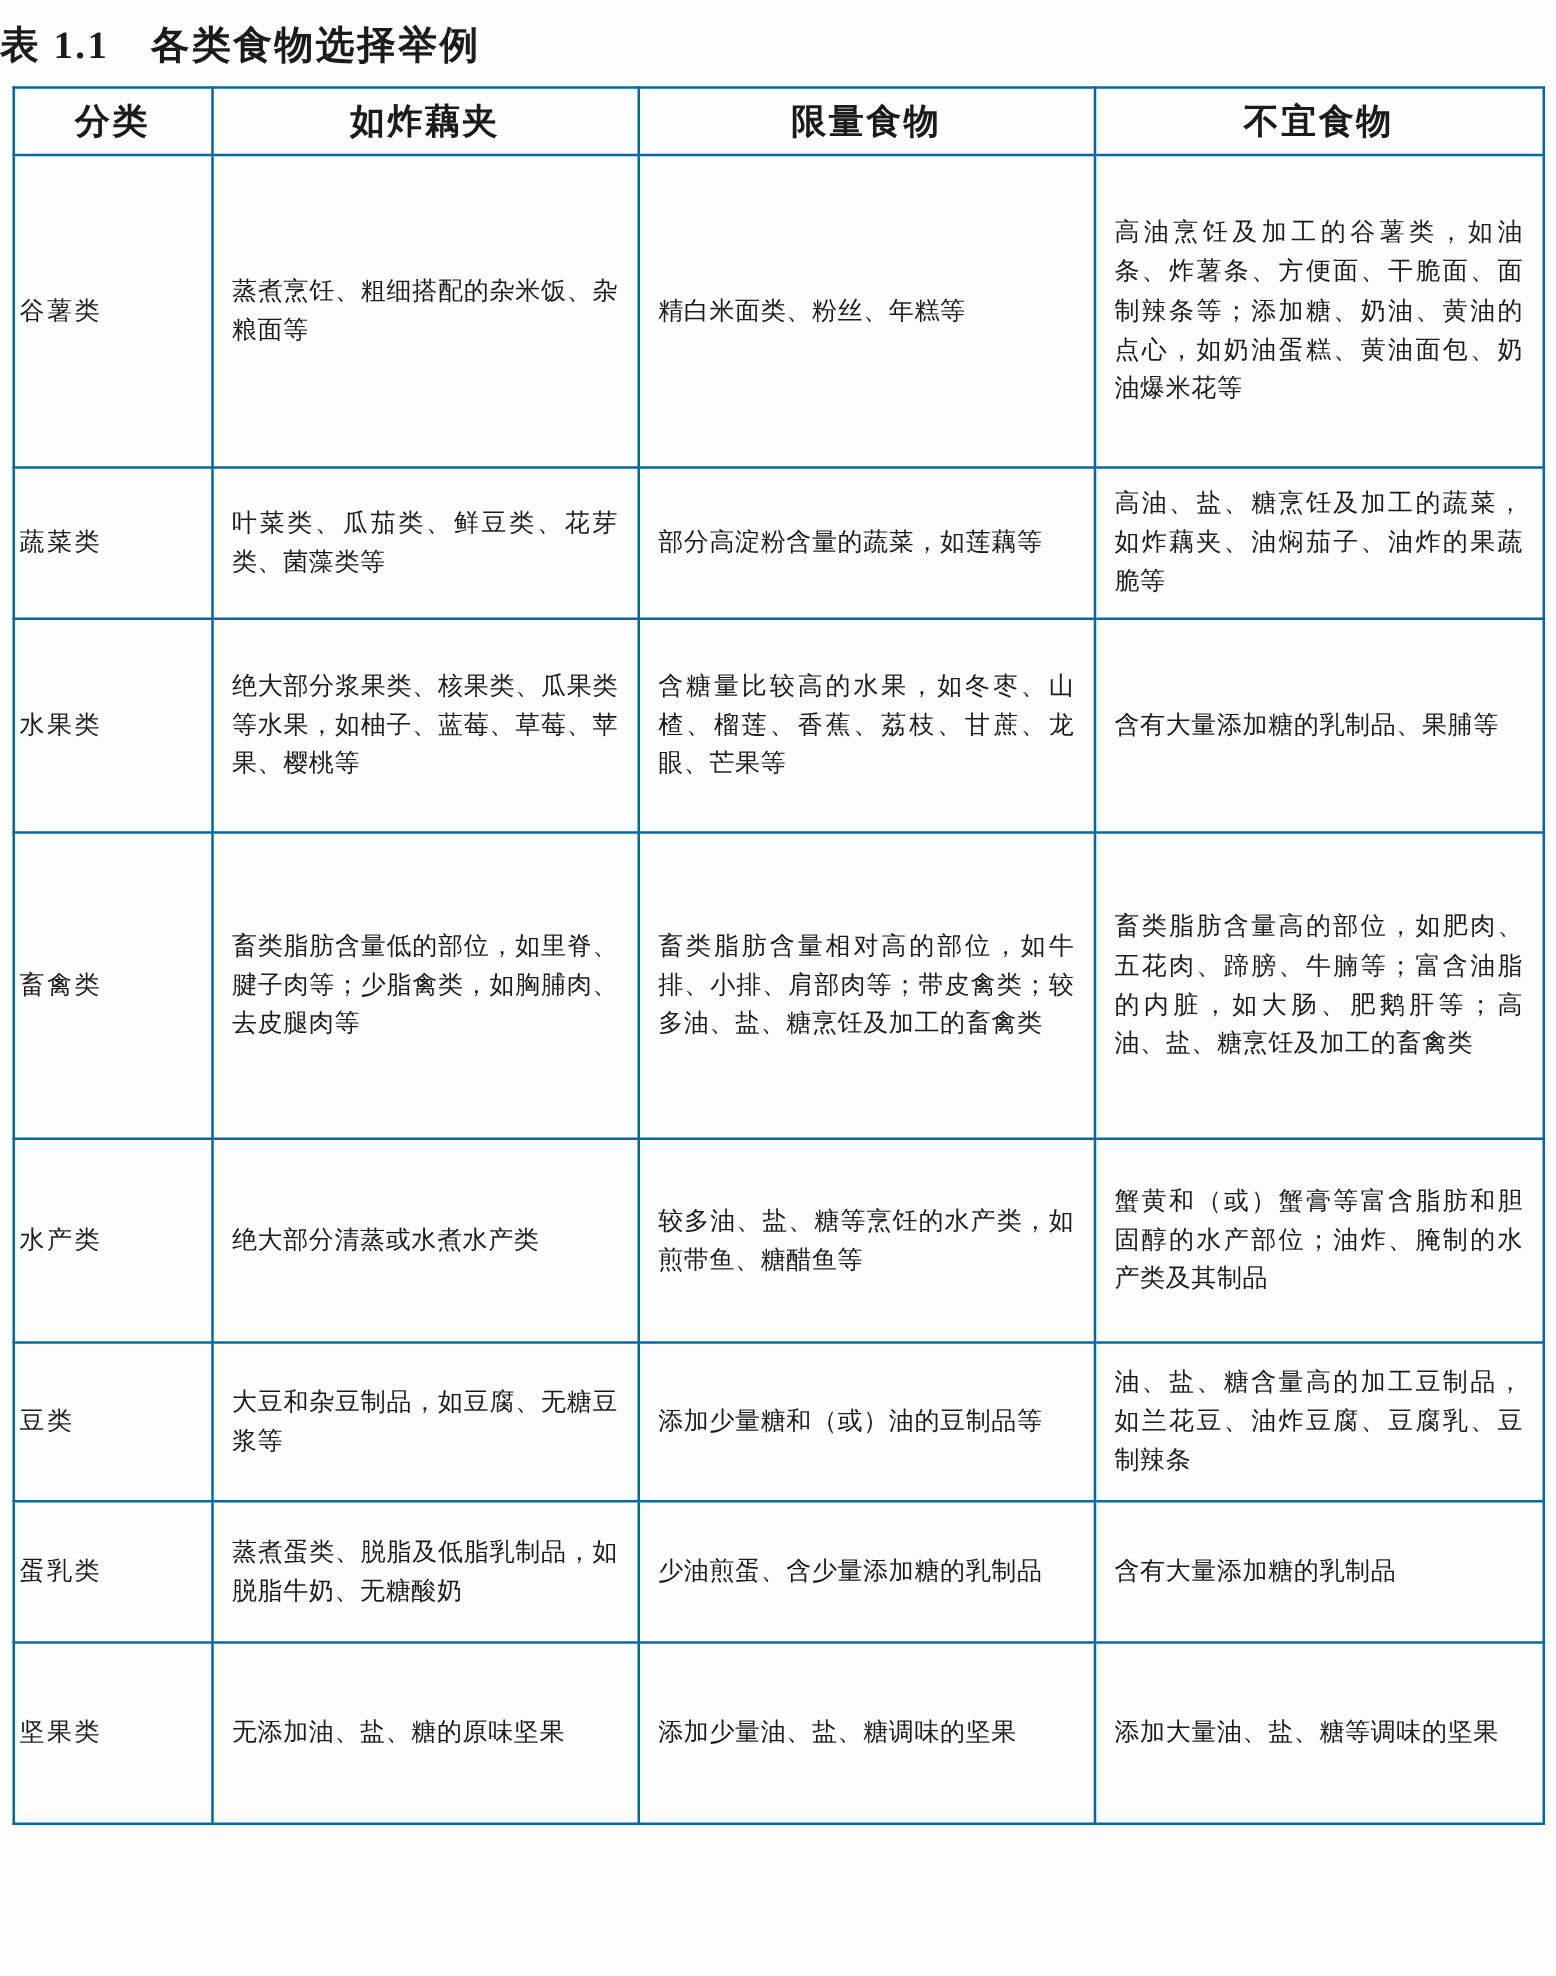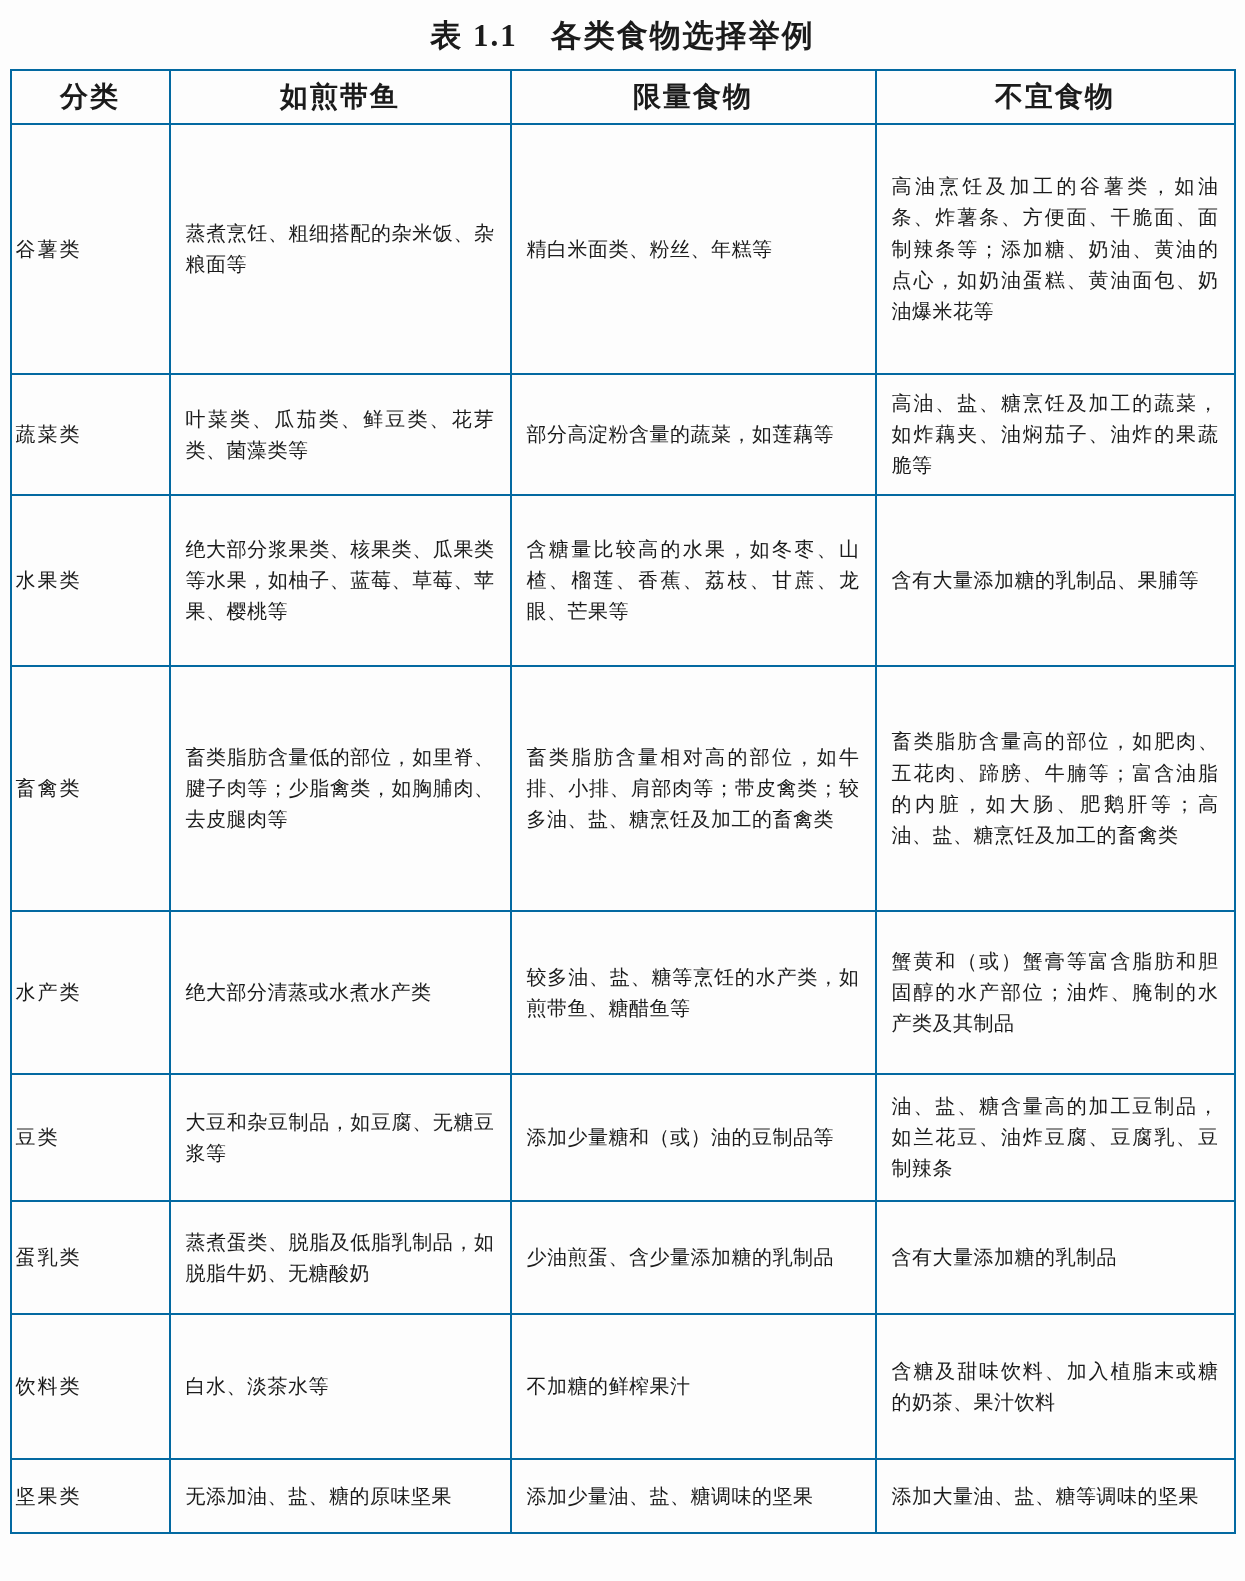--- a/index.html
+++ b/index.html
@@ -10,21 +10,20 @@
     background: #fdfdfd;
     color: #1b1b1b;
     font-family: "Liberation Serif", "DejaVu Serif", serif;
   }
   .page {
     width: 1245px;
     height: 1581px;
     overflow: hidden;
   }
   .title {
-    text-align: center;
     font-weight: bold;
     font-size: 31px;
     letter-spacing: 2px;
     padding-top: 17px;
     line-height: 1.2;
   }
   table.food-table {
     border-collapse: collapse;
     table-layout: fixed;
     width: 1224px;
@@ -76,21 +75,21 @@
   <table class="food-table">
     <colgroup>
       <col style="width:159px">
       <col style="width:341px">
       <col style="width:365px">
       <col style="width:359px">
     </colgroup>
     <thead>
       <tr>
         <th>分类</th>
-        <th>如煎带鱼</th>
+        <th>如炸藕夹</th>
         <th>限量食物</th>
         <th>不宜食物</th>
       </tr>
     </thead>
     <tbody>
       <tr>
         <td class="cat">谷薯类</td>
         <td>蒸煮烹饪、粗细搭配的杂米饭、杂粮面等</td>
         <td>精白米面类、粉丝、年糕等</td>
         <td>高油烹饪及加工的谷薯类，如油条、炸薯条、方便面、干脆面、面制辣条等；添加糖、奶油、黄油的点心，如奶油蛋糕、黄油面包、奶油爆米花等</td>
@@ -125,26 +124,20 @@
         <td>添加少量糖和（或）油的豆制品等</td>
         <td>油、盐、糖含量高的加工豆制品，如兰花豆、油炸豆腐、豆腐乳、豆制辣条</td>
       </tr>
       <tr>
         <td class="cat">蛋乳类</td>
         <td>蒸煮蛋类、脱脂及低脂乳制品，如脱脂牛奶、无糖酸奶</td>
         <td>少油煎蛋、含少量添加糖的乳制品</td>
         <td>含有大量添加糖的乳制品</td>
       </tr>
       <tr>
-        <td class="cat">饮料类</td>
-        <td>白水、淡茶水等</td>
-        <td>不加糖的鲜榨果汁</td>
-        <td>含糖及甜味饮料、加入植脂末或糖的奶茶、果汁饮料</td>
-      </tr>
-      <tr>
         <td class="cat">坚果类</td>
         <td>无添加油、盐、糖的原味坚果</td>
         <td>添加少量油、盐、糖调味的坚果</td>
         <td>添加大量油、盐、糖等调味的坚果</td>
       </tr>
     </tbody>
   </table>
 
 </div>
 

